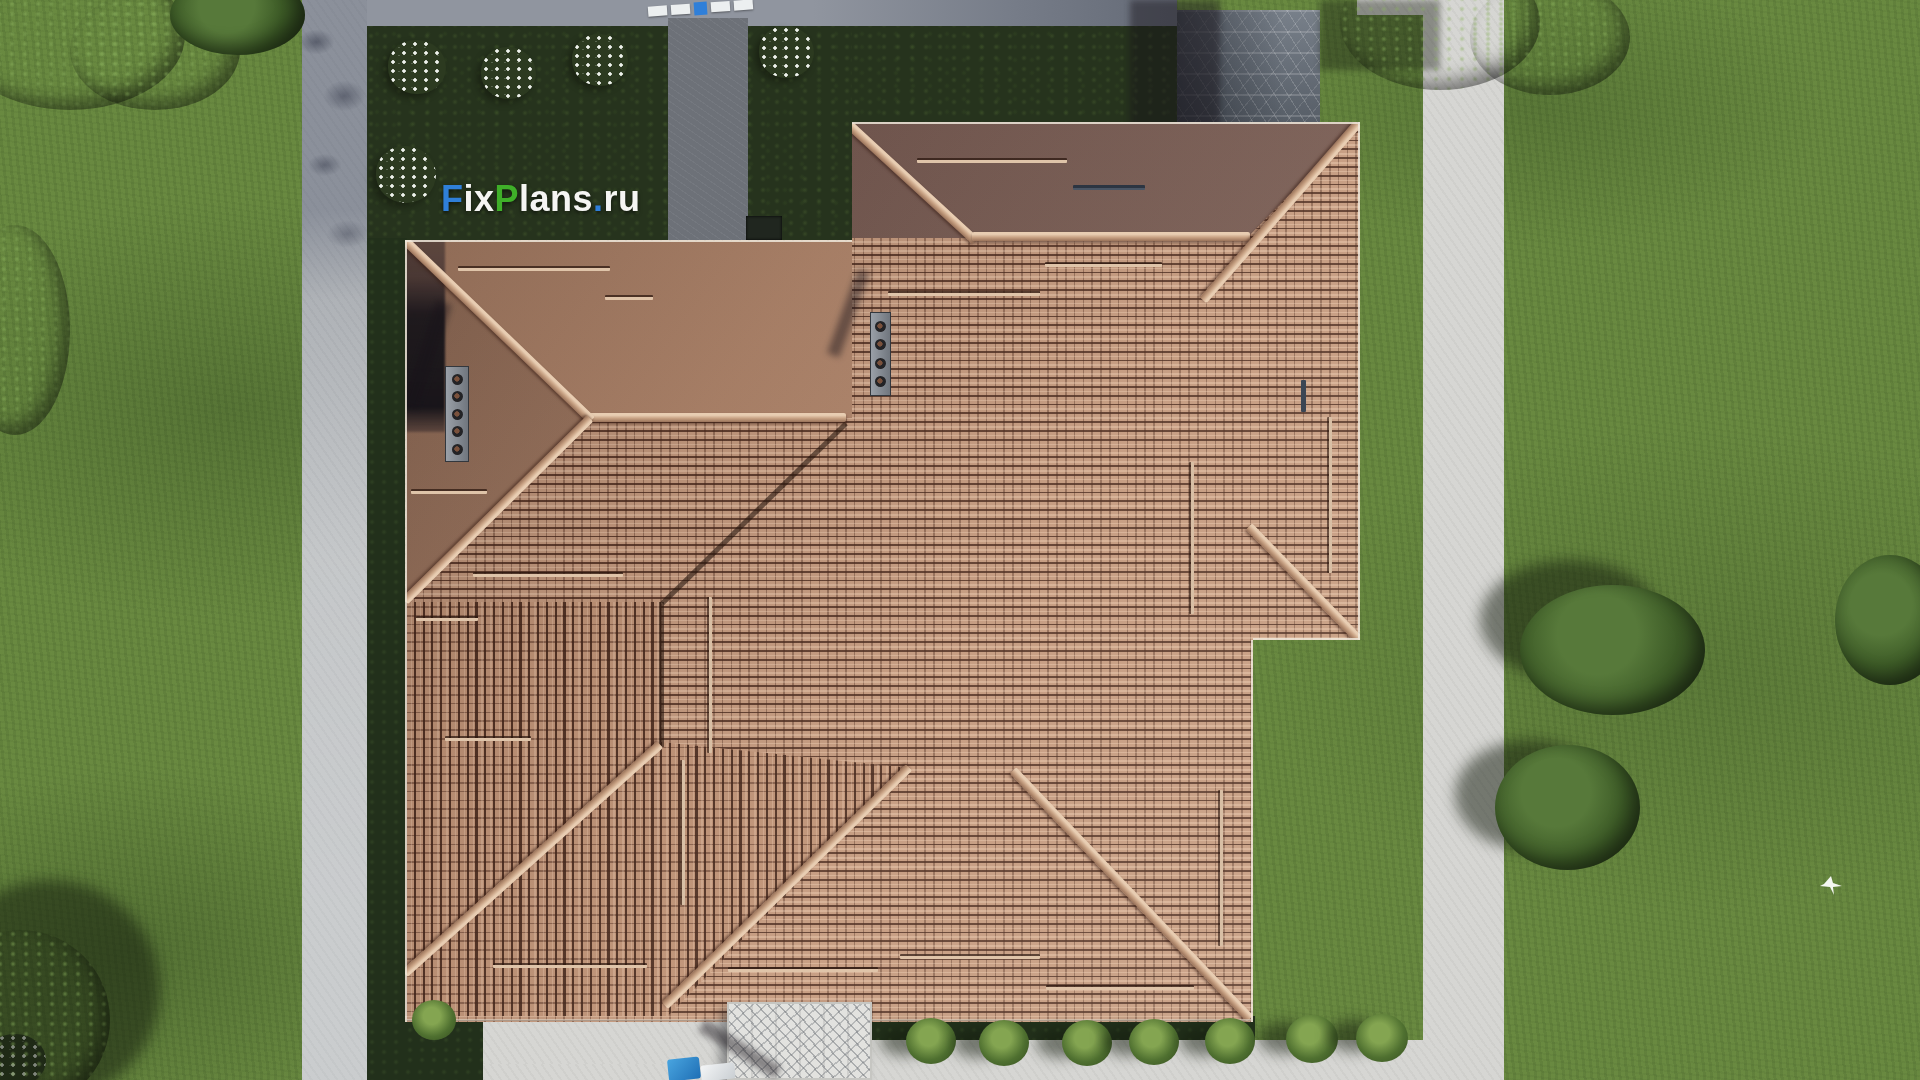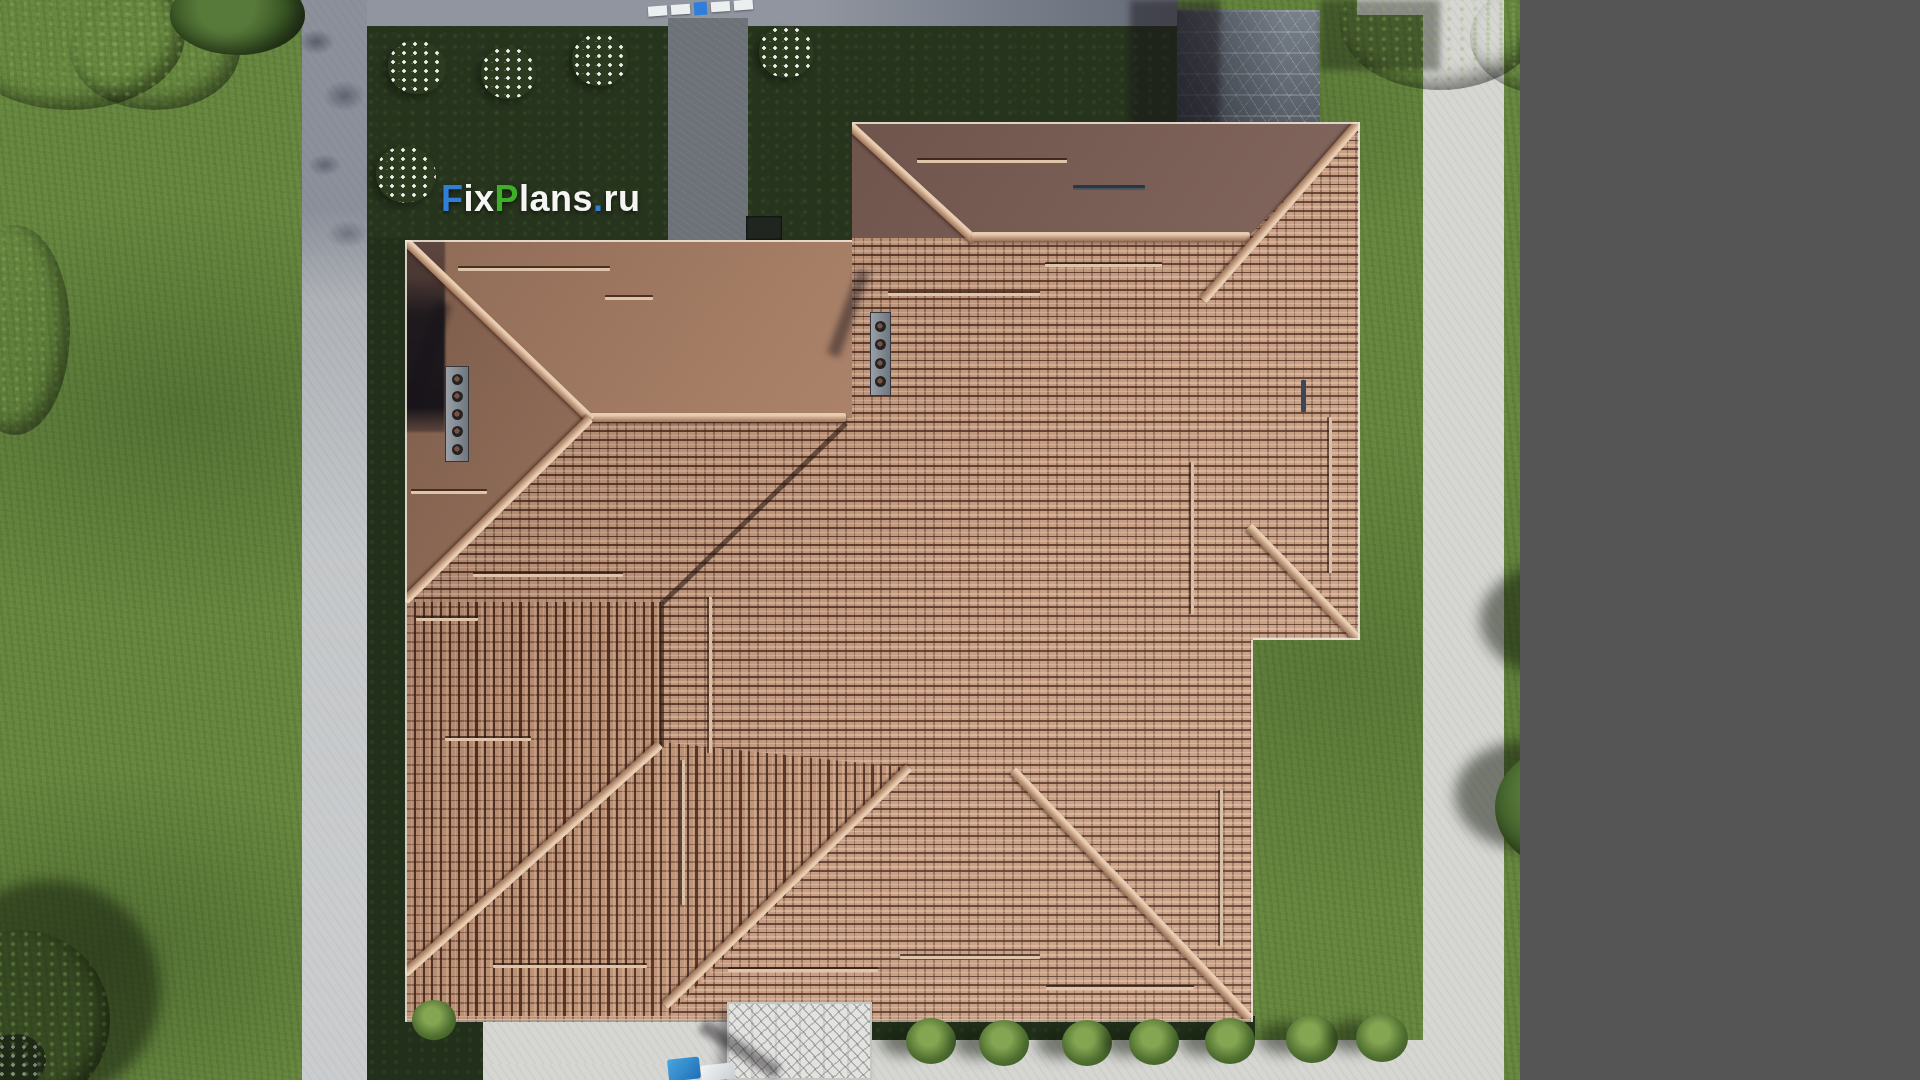--- a/index.html
+++ b/index.html
@@ -1,16 +1,16 @@
 <!DOCTYPE html>
 <html><head>
 <meta charset="utf-8">
 <style>
   html,body{margin:0;padding:0;background:#555;}
-  .scene{position:relative;width:1520px;height:1080px;overflow:hidden;
+  .scene{position:relative;width:1920px;height:1080px;overflow:hidden;
     font-family:"Liberation Sans",sans-serif;background:#67873f;}
   .abs{position:absolute;}
   
   .lawn{inset:0;background-color:#67873f;
     background-image:
       repeating-linear-gradient(84deg, rgba(25,45,16,.07) 0 3px, rgba(130,165,80,.07) 3px 7px),
       repeating-linear-gradient(8deg, rgba(28,48,18,.06) 0 2px, transparent 2px 6px);}
   .lawn-mottle{inset:0;background-image:
       radial-gradient(520px 300px at 12% 38%, rgba(25,45,18,.22), transparent 70%),
       radial-gradient(420px 260px at 7% 88%, rgba(22,40,16,.25), transparent 70%),

